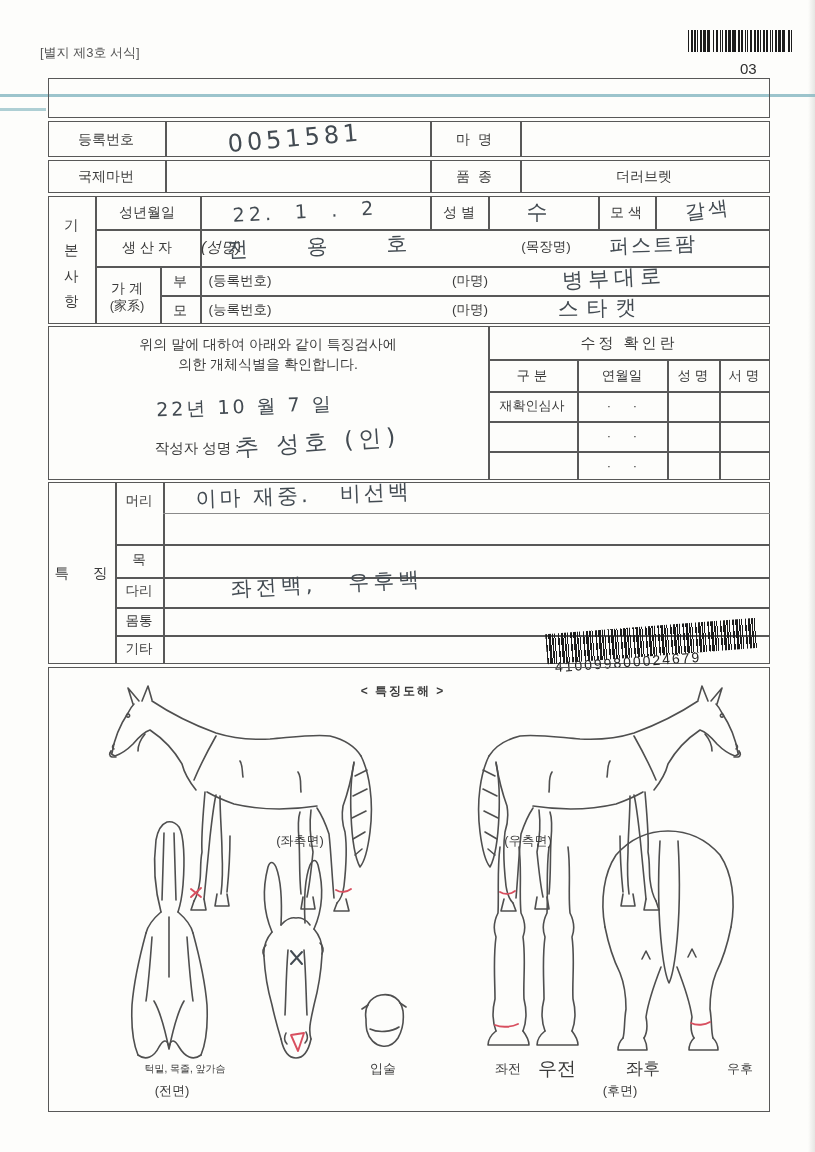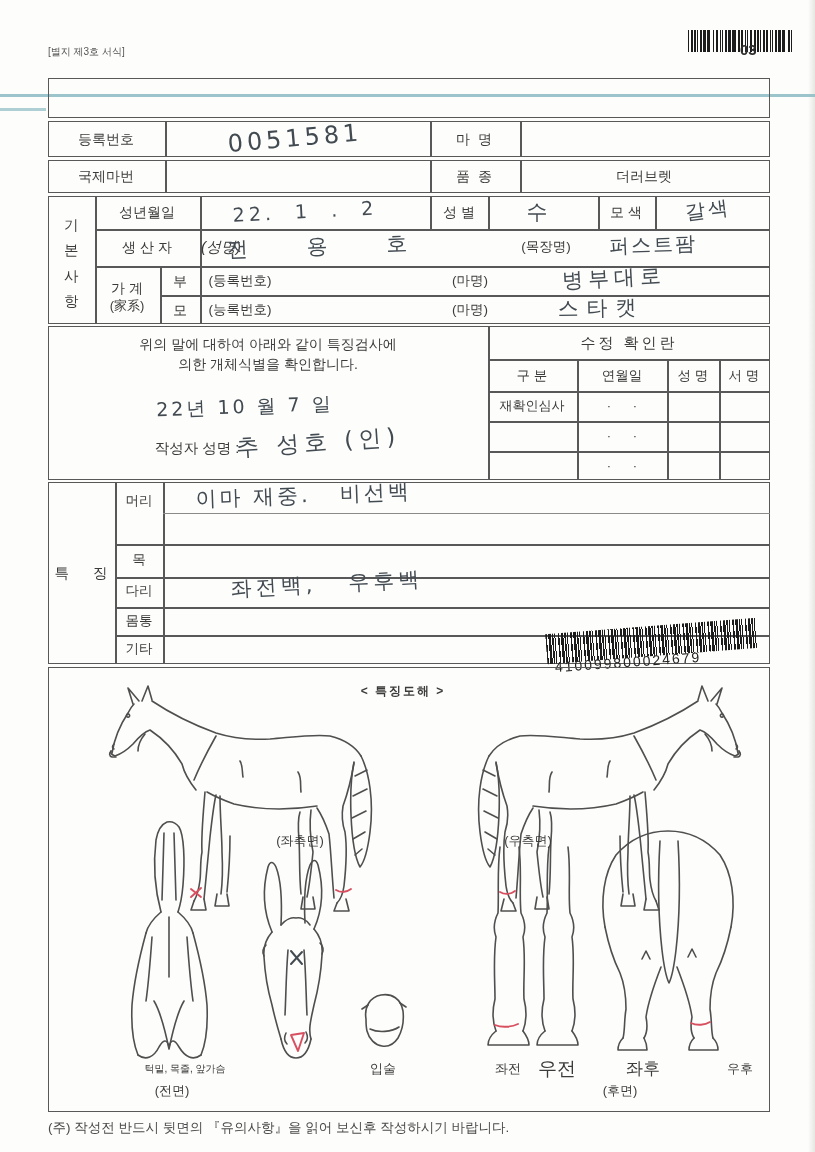--- a/index.html
+++ b/index.html
@@ -20,23 +20,23 @@
   svg path, svg line{fill:none;stroke:#4f4f4f;stroke-width:1.6;stroke-linecap:round;stroke-linejoin:round;}
   svg .pen{stroke:var(--pen,#434b52);stroke-width:2;}
   svg .red{stroke:var(--red,#d84f5f);stroke-width:1.9;}
 </style>
 </head>
 <body>
 
 <div class="page">
   <div class="edge"></div>
 
-  <div class="t" style="left:48px;top:46px;font-size:10px;color:#555;">[별지 제3호 서식]</div>
+  <div class="t" style="left:40px;top:46px;font-size:13px;color:#555;">[별지 제3호 서식]</div>
   <div class="bc" style="left:688px;top:30px;width:104px;height:22px;"></div>
-  <div class="t" style="left:740px;top:41px;font-size:15px;font-weight:bold;color:#2e2e2e;">03</div>
+  <div class="t" style="left:740px;top:60px;font-size:15px;font-weight:normal;color:#2e2e2e;">03</div>
 
   <div class="teal" style="left:0;top:94px;width:815px;height:3px;opacity:.85;"></div>
   <div class="teal" style="left:0;top:108px;width:46px;height:2.5px;opacity:.7;"></div>
 
   <div class="box" style="left:48px;top:78px;width:722px;height:40px;"></div>
 
   <div class="box" style="left:48px;top:121px;width:722px;height:36px;"></div>
   <div class="vl" style="left:165px;top:121px;height:36px;"></div>
   <div class="vl" style="left:430px;top:121px;height:36px;"></div>
   <div class="vl" style="left:520px;top:121px;height:36px;"></div>
@@ -226,14 +226,13 @@
   <div class="t tc" style="left:528px;top:841px;font-size:13px;">(우측면)</div>
   <div class="t tc" style="left:185px;top:1069px;font-size:10px;">턱밑, 목줄, 앞가슴</div>
   <div class="t tc" style="left:172px;top:1091px;font-size:13px;">(전면)</div>
   <div class="t tc" style="left:383px;top:1069px;font-size:13px;">입술</div>
   <div class="t tc" style="left:508px;top:1069px;font-size:13px;">좌전</div>
   <div class="t tc" style="left:557px;top:1069px;font-size:19px;">우전</div>
   <div class="t tc" style="left:643px;top:1069px;font-size:17px;">좌후</div>
   <div class="t tc" style="left:696px;top:1069px;font-size:13px;margin-left:44px;">우후</div>
   <div class="t tc" style="left:620px;top:1091px;font-size:13px;">(후면)</div>
 
-  <div class="t" style="left:48px;top:1120px;font-size:13.5px;color:#4a4a4a;">(주) 작성전 반드시 뒷면의 『유의사항』을 읽어 보신후 작성하시기 바랍니다.</div>
 </div>
 
 </body></html>

